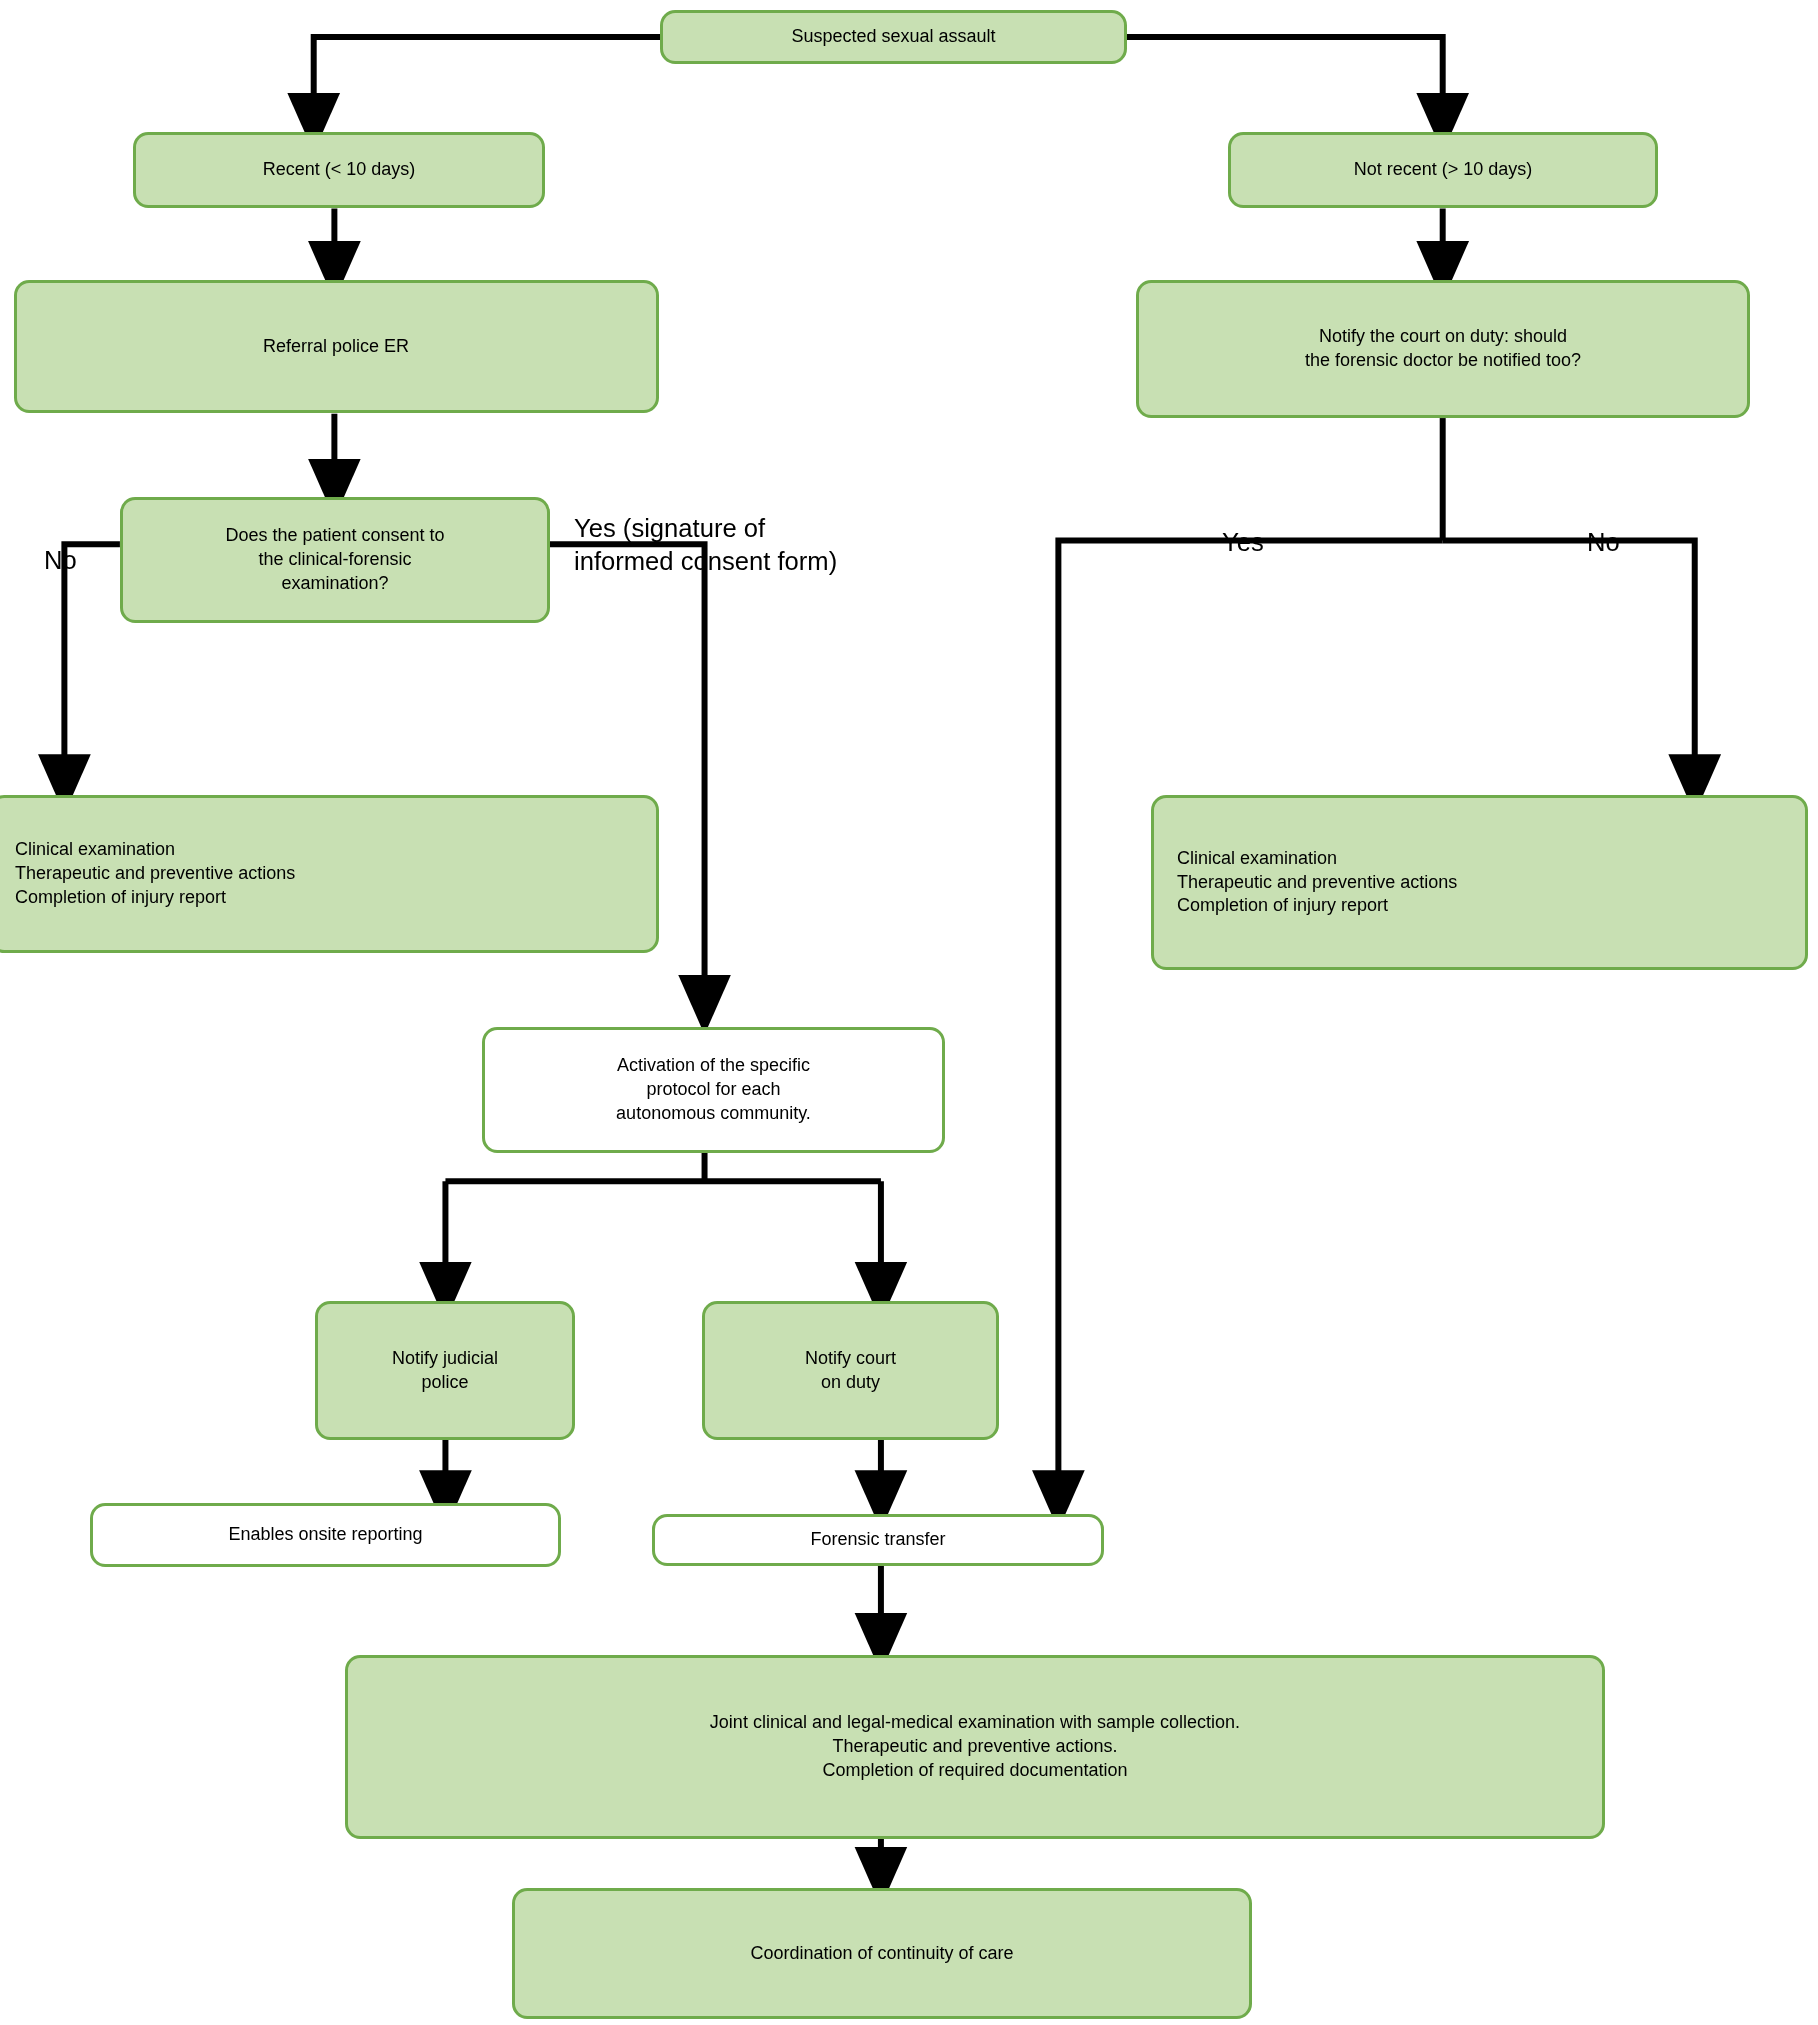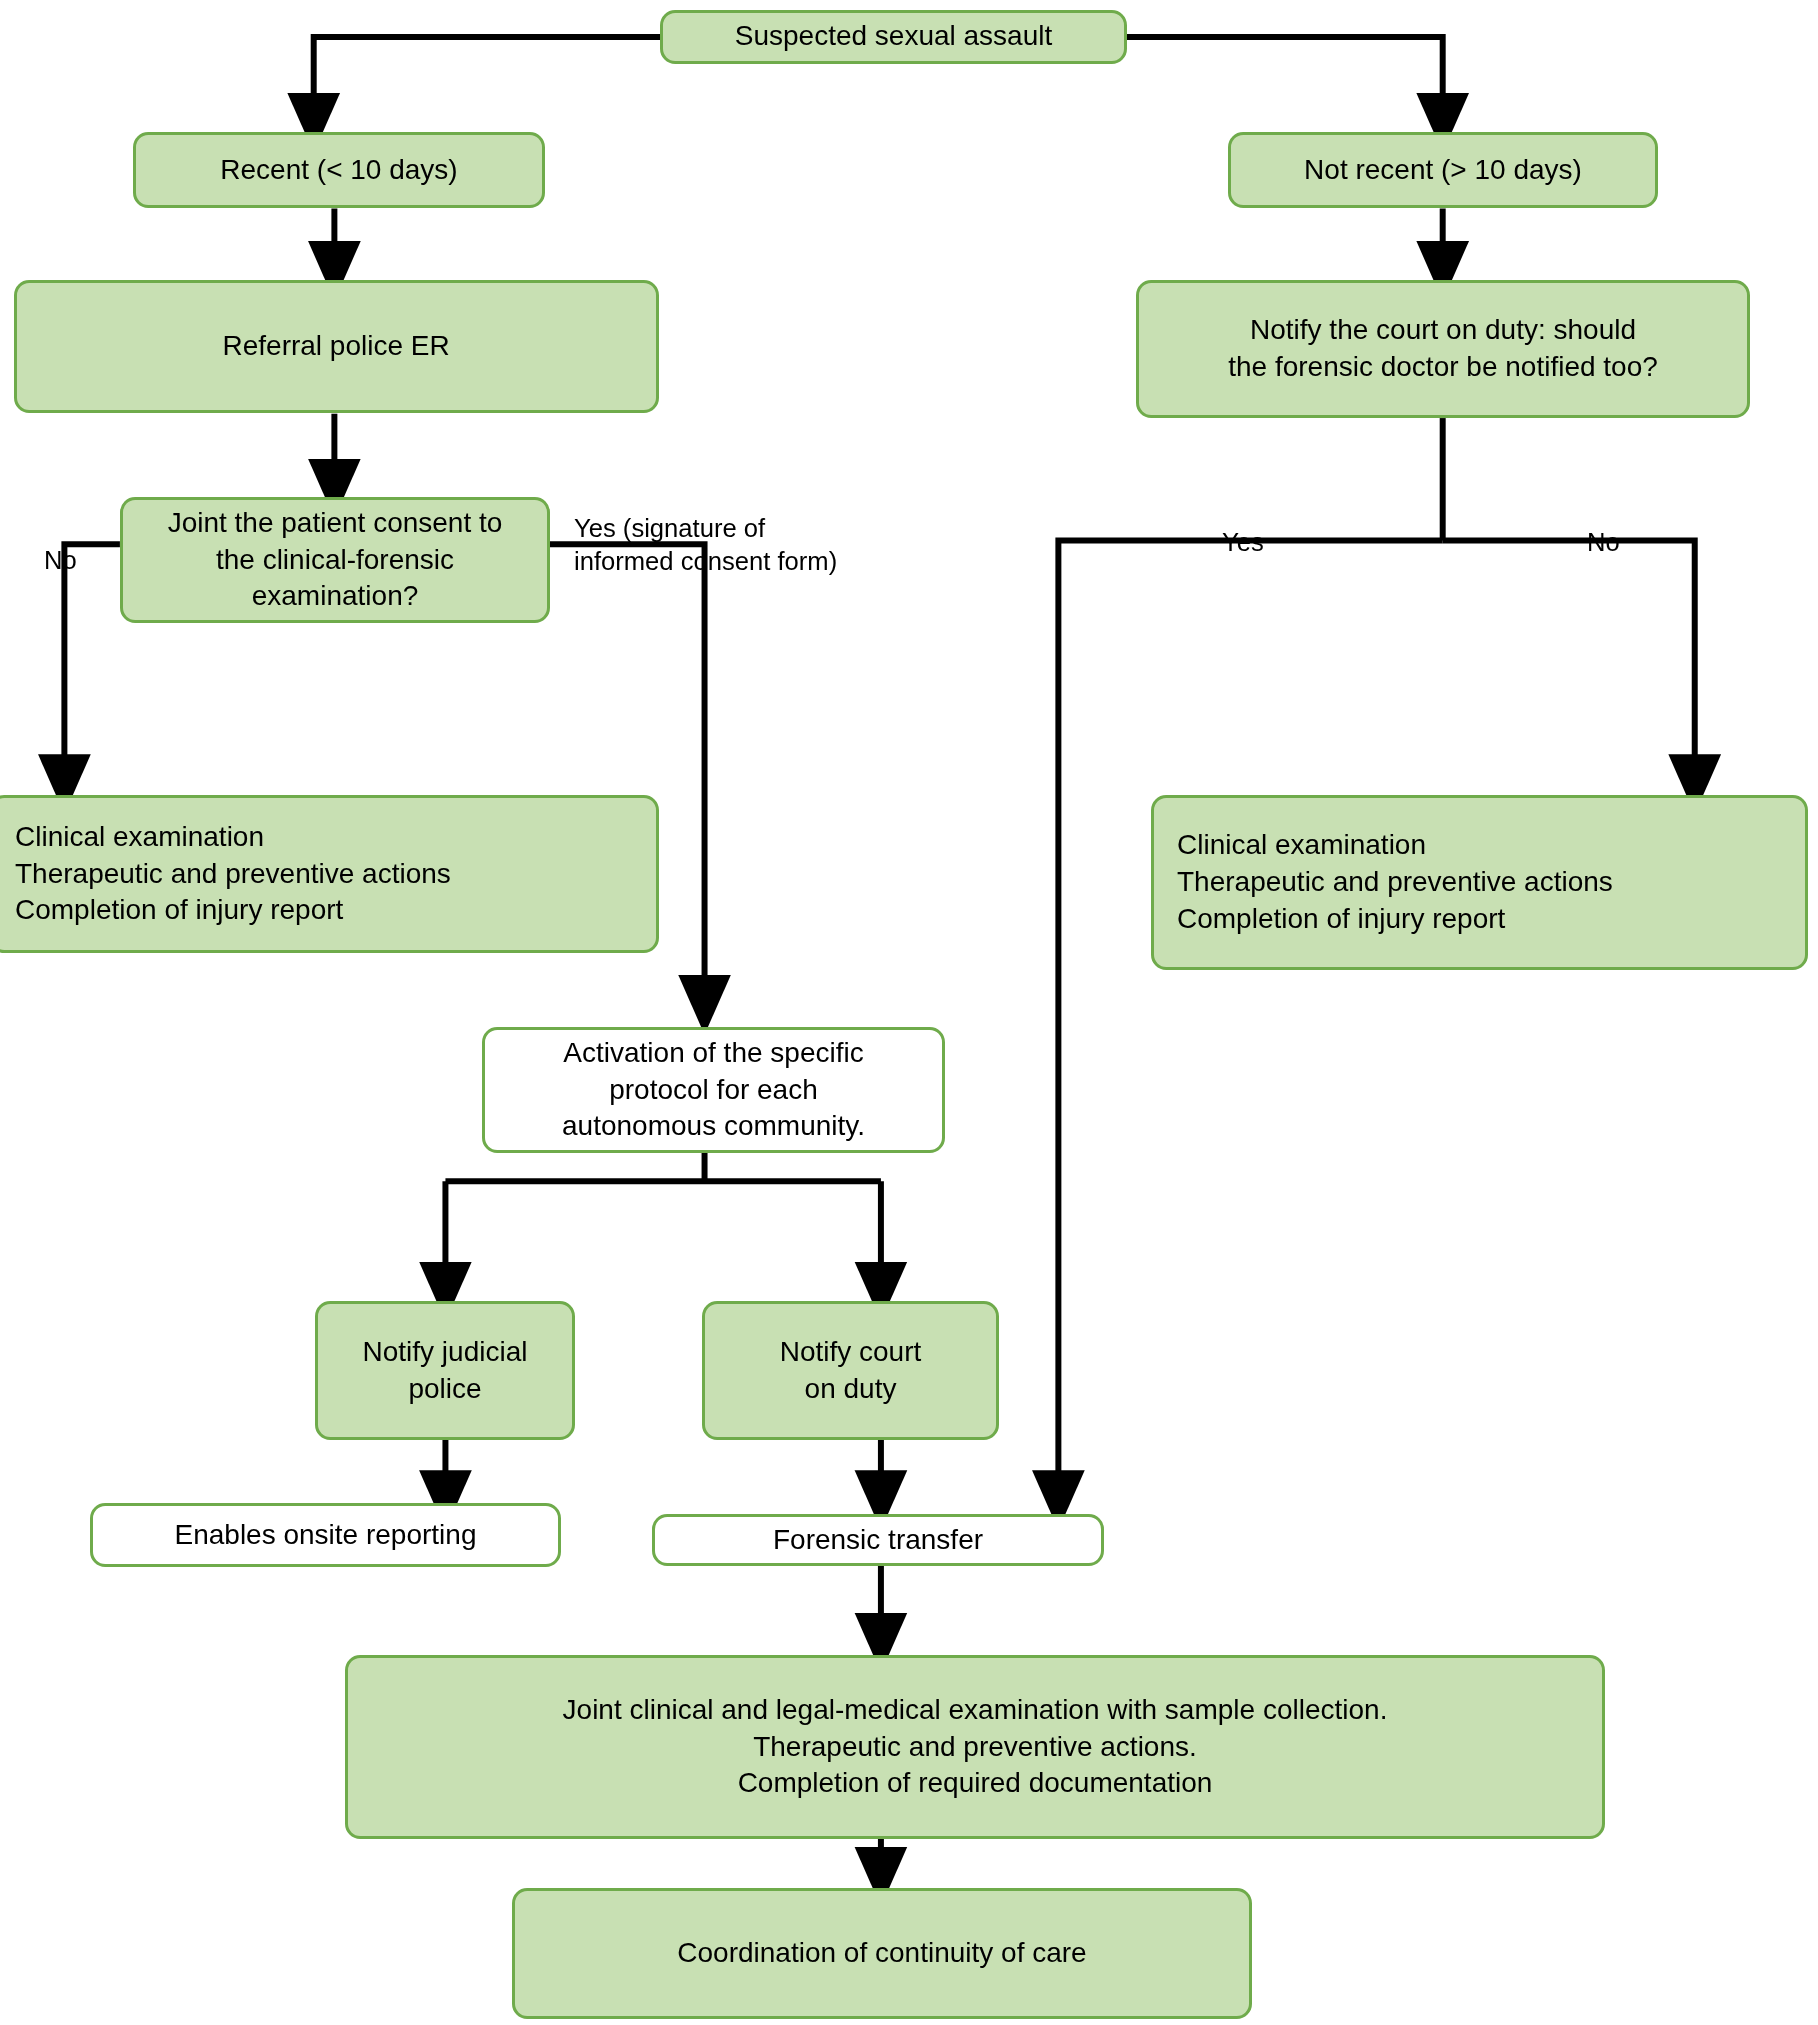--- a/index.html
+++ b/index.html
@@ -29,21 +29,21 @@
     position: absolute;
     box-sizing: border-box;
     border: 3.8px solid #6fab4b;
     border-radius: 15.2px;
     display: flex;
     align-items: center;
     justify-content: center;
     text-align: center;
     color: #000000;
     line-height: 1.32;
-    font-size: 28px;
+    font-size: 18px;
     padding: 3.3px 9.8px;
     white-space: pre-line;
     background: #c8e0b3;
   }
   .node.fill-green {
     background: #c8e0b3;
   }
   .node.fill-white {
     background: #ffffff;
   }
@@ -127,21 +127,21 @@
   <div class="node fill-green" style="left:13.6px; top:280px; width:645px; height:133px;">
     <span>Referral police ER</span>
   </div>
 
   <div class="node fill-green" style="left:1136px; top:280px; width:614px; height:138px;">
     <span>Notify the court on duty: should
 the forensic doctor be notified too?</span>
   </div>
 
   <div class="node fill-green" style="left:120px; top:497px; width:430px; height:126px;">
-    <span>Joint the patient consent to
+    <span>Does the patient consent to
 the clinical-forensic
 examination?</span>
   </div>
 
   <div class="node fill-green align-left" style="left:-11px; top:795px; width:670px; height:158px;">
     <span>Clinical examination
 Therapeutic and preventive actions
 Completion of injury report</span>
   </div>
 

